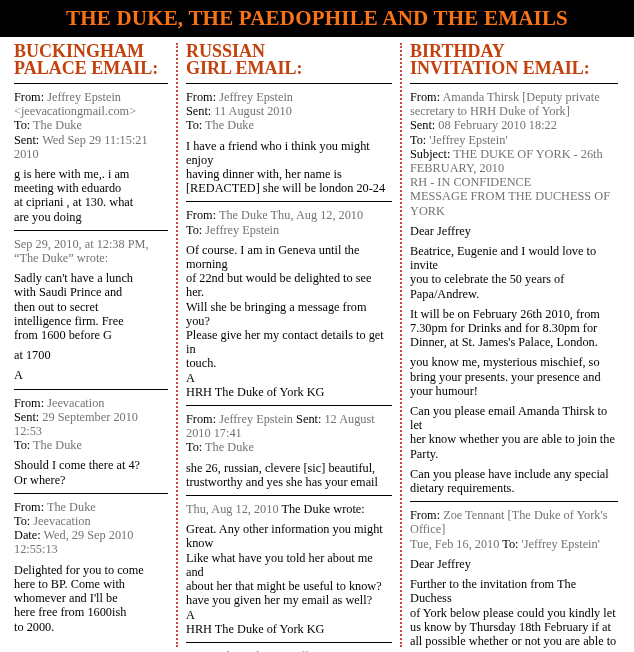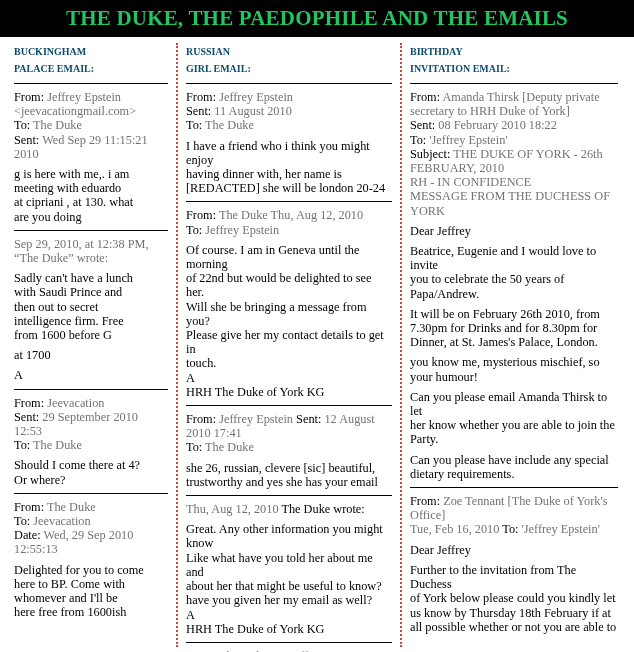--- a/index.html
+++ b/index.html
@@ -16,21 +16,21 @@
   }
   .page {
     width: 634px;
     height: 652px;
     box-sizing: border-box;
     background: #ffffff;
     position: relative;
   }
   .headline {
     background: #000;
-    color: #22c55e;
+    color: #f97316;
     text-align: center;
     font-family: "Liberation Serif", serif;
     font-weight: bold;
     font-size: 21px;
     letter-spacing: 0.2px;
     padding: 5px 0 6px 0;
     height: 26px;
     line-height: 26px;
     box-sizing: content-box;
   }
@@ -49,25 +49,25 @@
   .col-1 { width: 170px; }
   .col-2 { width: 224px; }
   .col-3 { width: 226px; }
   .divider {
     border-left: 2px dotted #c9483f;
     margin: 0;
   }
   .col-title {
     font-family: "Liberation Serif", serif;
     font-weight: bold;
-    font-size: 10px;
+    font-size: 18px;
     line-height: 17px;
     letter-spacing: 0px;
     margin: 0 0 6px 0;
-    color: #0c4a6e;
+    color: #c2410c;
   }
   .rule {
     border-top: 1px solid #000;
     margin: 6px 0 6px 0;
     height: 0;
   }
   .block {
     margin-bottom: 2px;
   }
   .ln {
@@ -137,20 +137,21 @@
           <div class="block">
             <div class="ln"><span class="sp black">From: </span><span class="sp red">The Duke</span></div>
             <div class="ln"><span class="sp black">To: </span><span class="sp red">Jeevacation</span></div>
             <div class="ln"><span class="sp black">Date: </span><span class="sp red">Wed, 29 Sep 2010</span></div>
             <div class="ln"><span class="sp red">12:55:13</span></div>
             <div class="ln" style="line-height: 6px; font-size: 6px;">&nbsp;</div>
             <div class="ln"><span class="sp black">Delighted for you to come</span></div>
             <div class="ln"><span class="sp black">here to BP. Come with</span></div>
             <div class="ln"><span class="sp black">whomever and I'll be</span></div>
             <div class="ln"><span class="sp black">here free from 1600ish</span></div>
+            <div class="ln"><span class="sp black">to 2000.</span></div>
             <div class="ln" style="line-height: 6px; font-size: 6px;">&nbsp;</div>
           </div>
         </div>
     </div>
 
     <div class="col col-2 divider">
       <div class="col-title">
         <div>RUSSIAN</div>
         <div>GIRL EMAIL:</div>
       </div>
@@ -225,20 +226,21 @@
             <div class="ln" style="line-height: 6px; font-size: 6px;">&nbsp;</div>
             <div class="ln"><span class="sp black">Beatrice, Eugenie and I would love to invite</span></div>
             <div class="ln"><span class="sp black">you to celebrate the 50 years of</span></div>
             <div class="ln"><span class="sp black">Papa/Andrew.</span></div>
             <div class="ln" style="line-height: 6px; font-size: 6px;">&nbsp;</div>
             <div class="ln"><span class="sp black">It will be on February 26th 2010, from</span></div>
             <div class="ln"><span class="sp black">7.30pm for Drinks and for 8.30pm for</span></div>
             <div class="ln"><span class="sp black">Dinner, at St. James's Palace, London.</span></div>
             <div class="ln" style="line-height: 6px; font-size: 6px;">&nbsp;</div>
             <div class="ln"><span class="sp black">you know me, mysterious mischief, so</span></div>
+            <div class="ln"><span class="sp black">bring your presents. your presence and</span></div>
             <div class="ln"><span class="sp black">your humour!</span></div>
             <div class="ln" style="line-height: 6px; font-size: 6px;">&nbsp;</div>
             <div class="ln"><span class="sp black">Can you please email Amanda Thirsk to let</span></div>
             <div class="ln"><span class="sp black">her know whether you are able to join the</span></div>
             <div class="ln"><span class="sp black">Party.</span></div>
             <div class="ln" style="line-height: 6px; font-size: 6px;">&nbsp;</div>
             <div class="ln"><span class="sp black">Can you please have include any special</span></div>
             <div class="ln"><span class="sp black">dietary requirements.</span></div>
           </div>
           <div class="rule"></div>

